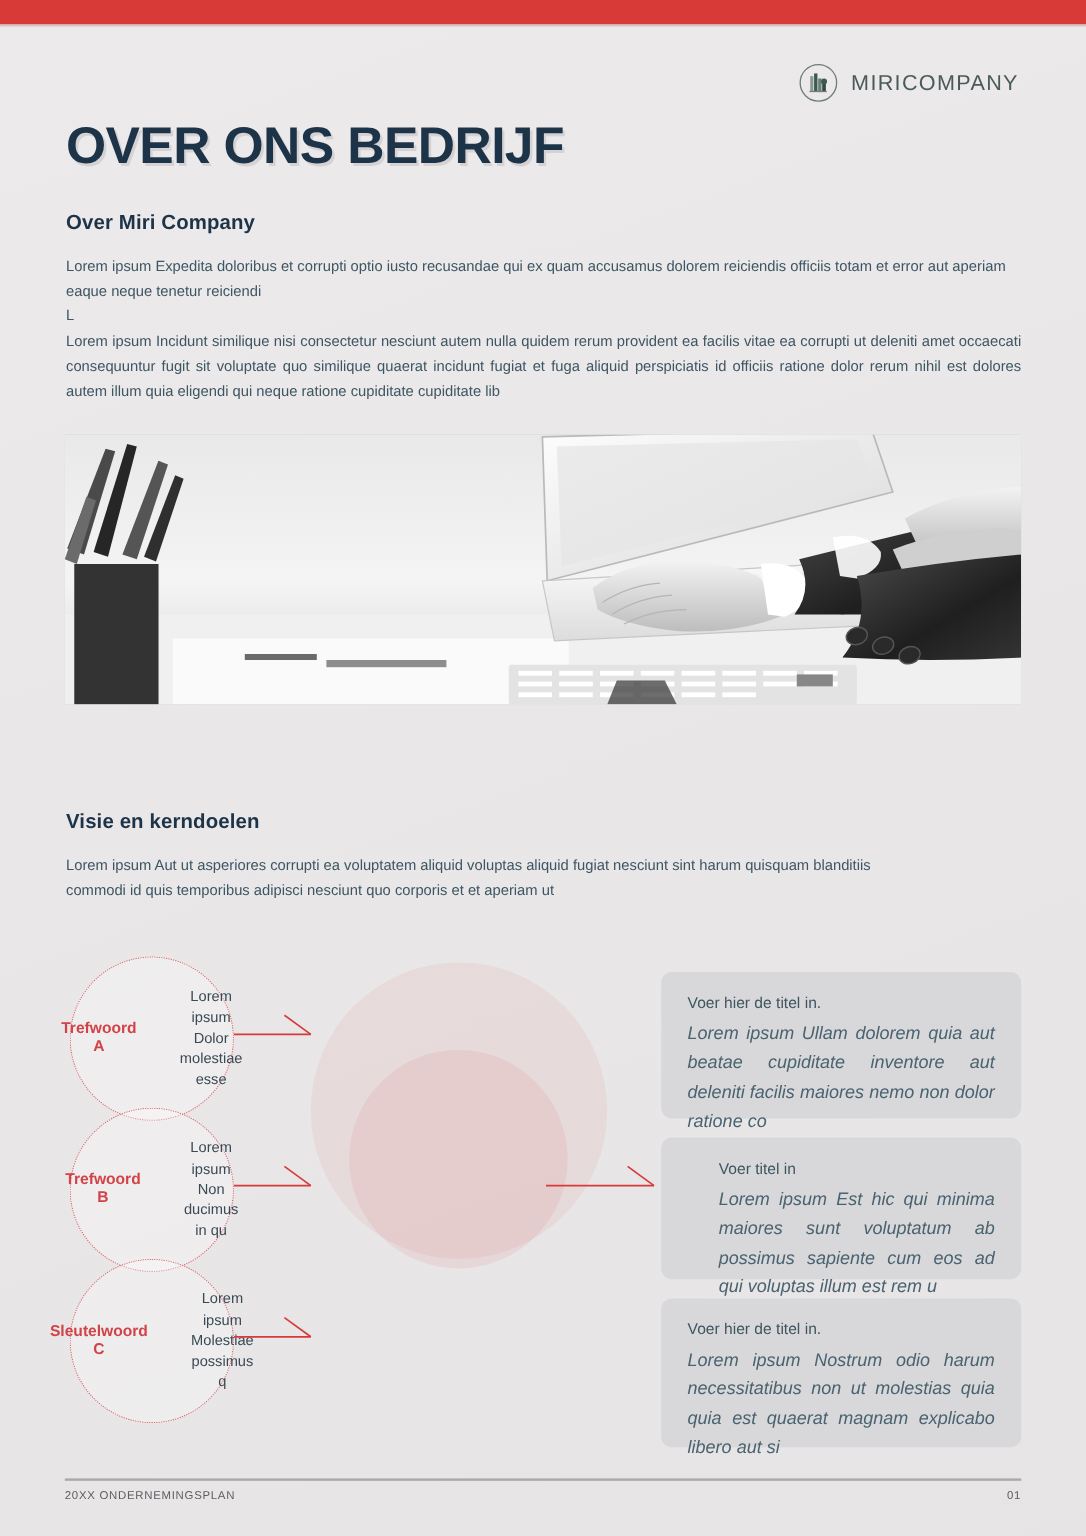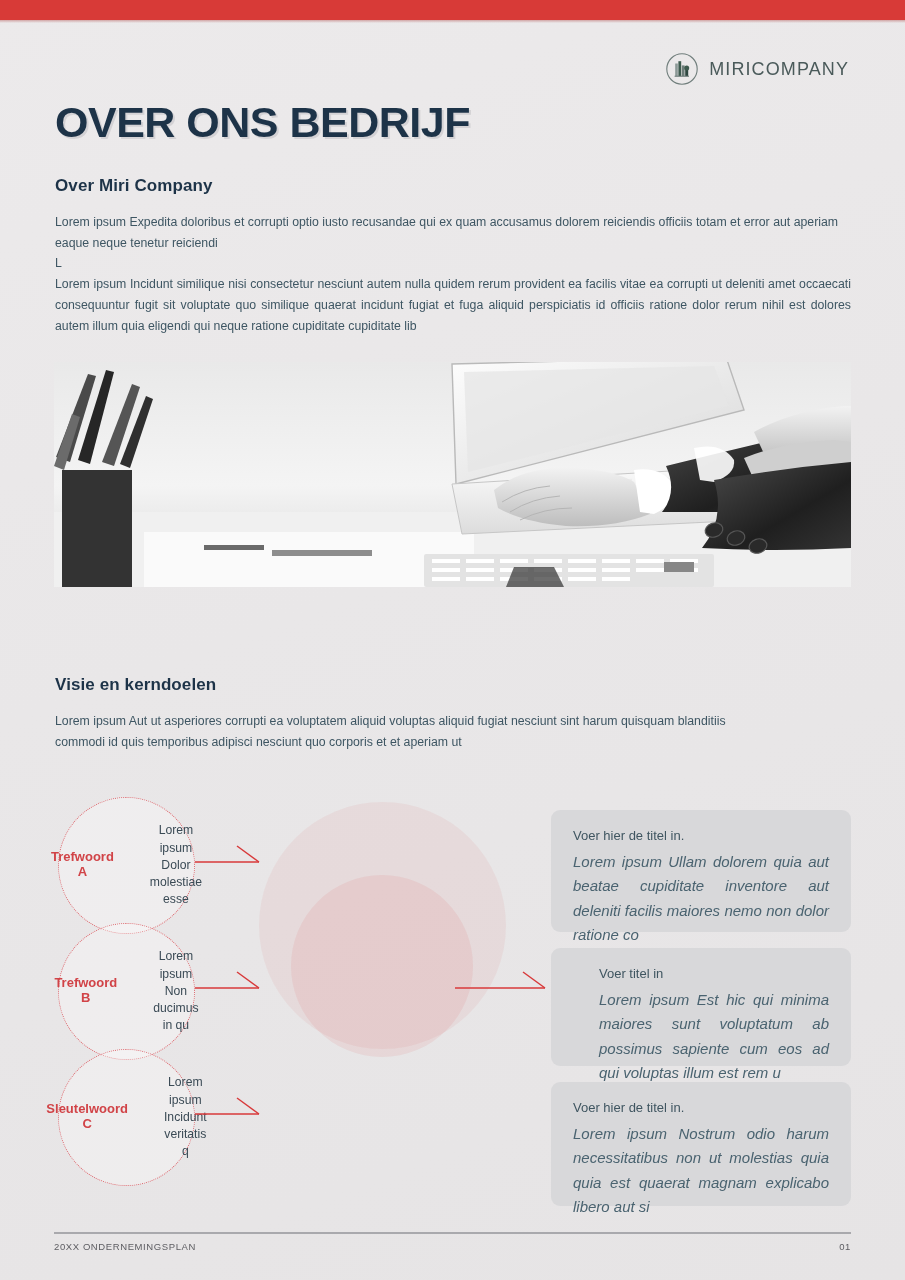--- a/index.html
+++ b/index.html
@@ -407,21 +407,21 @@
   <div class="bubble bubble-1">
     <div class="bubble-title">Trefwoord A</div>
     <div class="bubble-text">Lorem ipsum Dolor molestiae esse</div>
   </div>
   <div class="bubble bubble-2">
     <div class="bubble-title">Trefwoord B</div>
     <div class="bubble-text">Lorem ipsum Non ducimus in qu</div>
   </div>
   <div class="bubble bubble-3">
     <div class="bubble-title">Sleutelwoord C</div>
-    <div class="bubble-text">Lorem ipsum Incidunt veritatis q</div>
+    <div class="bubble-text">Lorem ipsum Molestiae possimus q</div>
   </div>
 
   <span class="arrow arrow-1">
     <svg width="72" height="26" viewBox="0 0 72 26" xmlns="http://www.w3.org/2000/svg">
       <line x1="0" y1="19" x2="64" y2="19" stroke="#d8393a" stroke-width="1.4"></line>
       <line x1="64" y1="19" x2="42" y2="3" stroke="#d8393a" stroke-width="1.4"></line>
     </svg>
   </span>
   <span class="arrow arrow-2">
     <svg width="72" height="26" viewBox="0 0 72 26" xmlns="http://www.w3.org/2000/svg">

